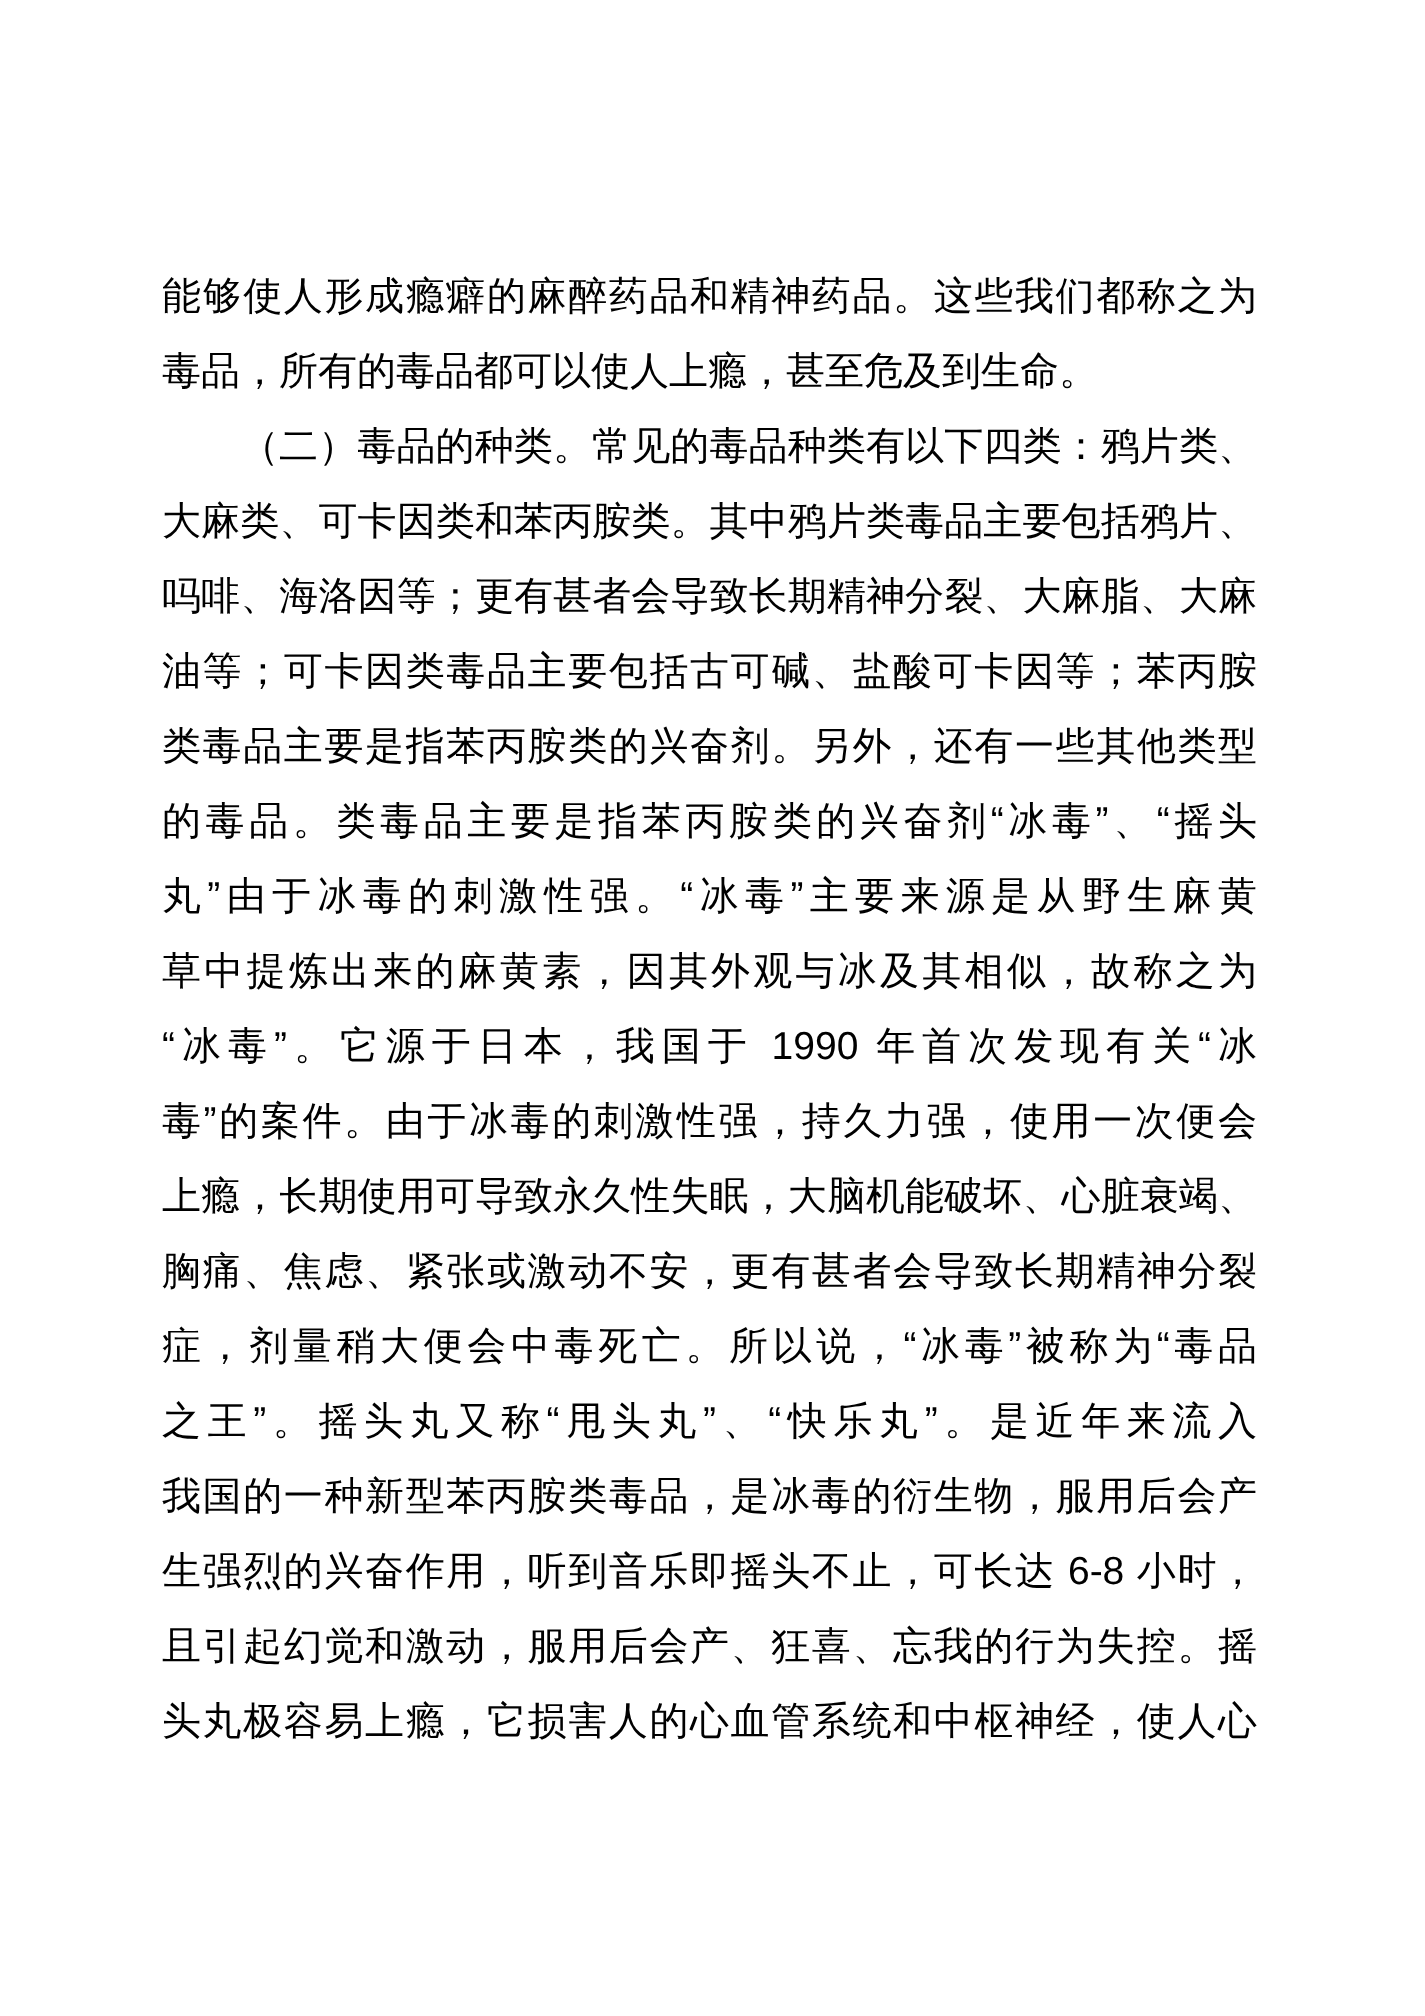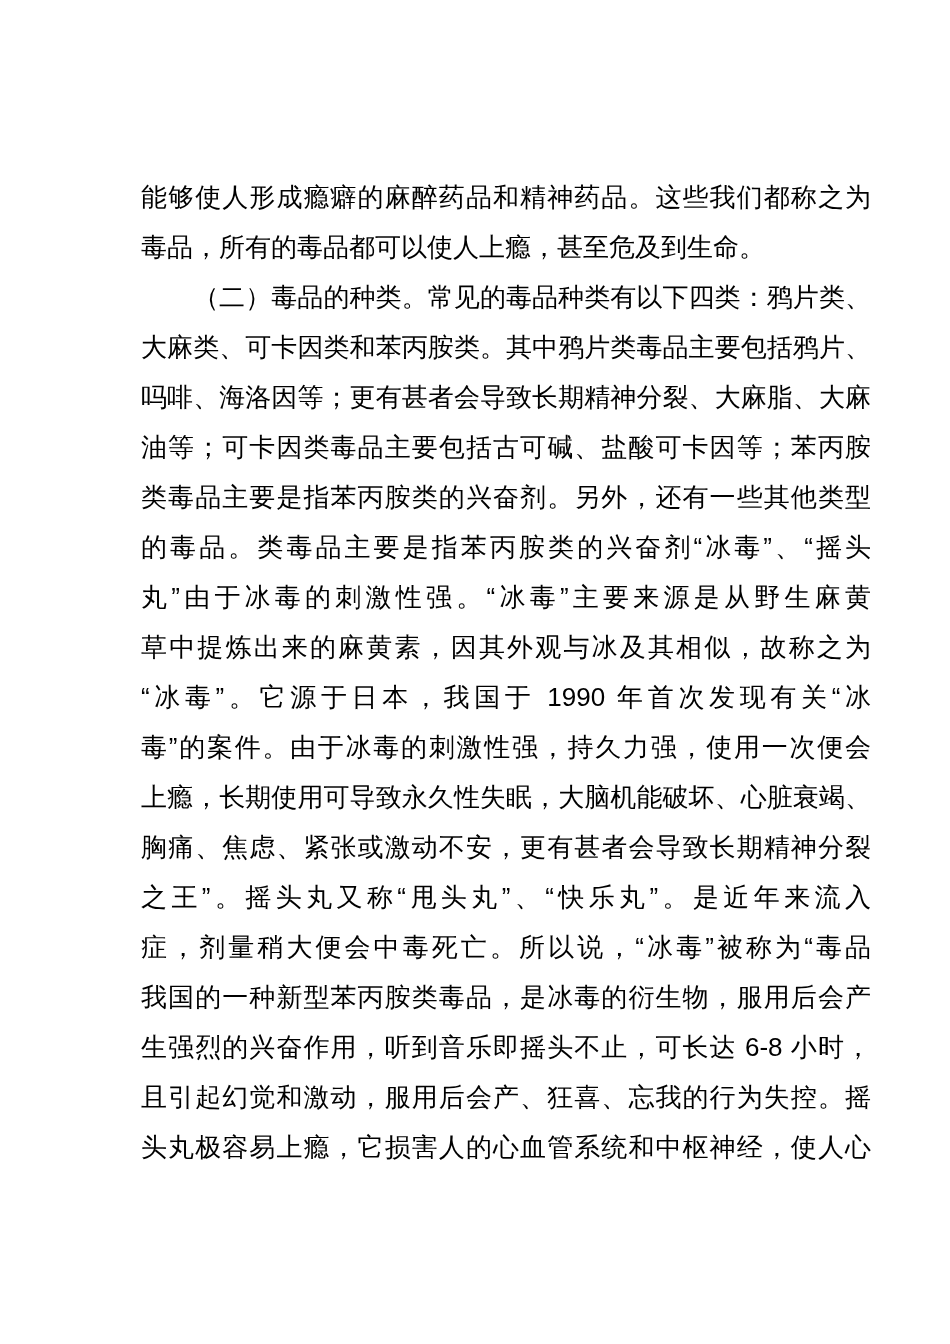--- a/index.html
+++ b/index.html
@@ -15,21 +15,21 @@
   .page {
     position: relative;
     width: 950px;
     height: 1344px;
     margin: 0 auto;
     background: var(--bg);
     overflow: hidden;
   }
   .text-block {
     position: absolute;
-    left: 141px;
+    left: 108px;
     top: 172px;
     width: 730px;
     color: var(--ink);
     font-family: "Liberation Sans", sans-serif;
     font-size: 26px;
     font-weight: 400;
   }
   .line {
     margin: 0;
     height: 50px;
@@ -65,21 +65,21 @@
     <p class="line j">吗啡、海洛因等；更有甚者会导致长期精神分裂、大麻脂、大麻</p>
     <p class="line j">油等；可卡因类毒品主要包括古可碱、盐酸可卡因等；苯丙胺</p>
     <p class="line j">类毒品主要是指苯丙胺类的兴奋剂。另外，还有一些其他类型</p>
     <p class="line j">的毒品。类毒品主要是指苯丙胺类的兴奋剂“冰毒”、“摇头</p>
     <p class="line j">丸”由于冰毒的刺激性强。“冰毒”主要来源是从野生麻黄</p>
     <p class="line j">草中提炼出来的麻黄素，因其外观与冰及其相似，故称之为</p>
     <p class="line j">“冰毒”。它源于日本，我国于 1990 年首次发现有关“冰</p>
     <p class="line j">毒”的案件。由于冰毒的刺激性强，持久力强，使用一次便会</p>
     <p class="line j">上瘾，长期使用可导致永久性失眠，大脑机能破坏、心脏衰竭、</p>
     <p class="line j">胸痛、焦虑、紧张或激动不安，更有甚者会导致长期精神分裂</p>
+    <p class="line j">症，剂量稍大便会中毒死亡。所以说，“冰毒”被称为“毒品</p>
     <p class="line j">之王”。摇头丸又称“甩头丸”、“快乐丸”。是近年来流入</p>
-    <p class="line j">症，剂量稍大便会中毒死亡。所以说，“冰毒”被称为“毒品</p>
     <p class="line j">我国的一种新型苯丙胺类毒品，是冰毒的衍生物，服用后会产</p>
     <p class="line j">生强烈的兴奋作用，听到音乐即摇头不止，可长达 6-8 小时，</p>
     <p class="line j">且引起幻觉和激动，服用后会产、狂喜、忘我的行为失控。摇</p>
     <p class="line j">头丸极容易上瘾，它损害人的心血管系统和中枢神经，使人心</p>
 
   </div>
 </div>
 
 </body></html>

